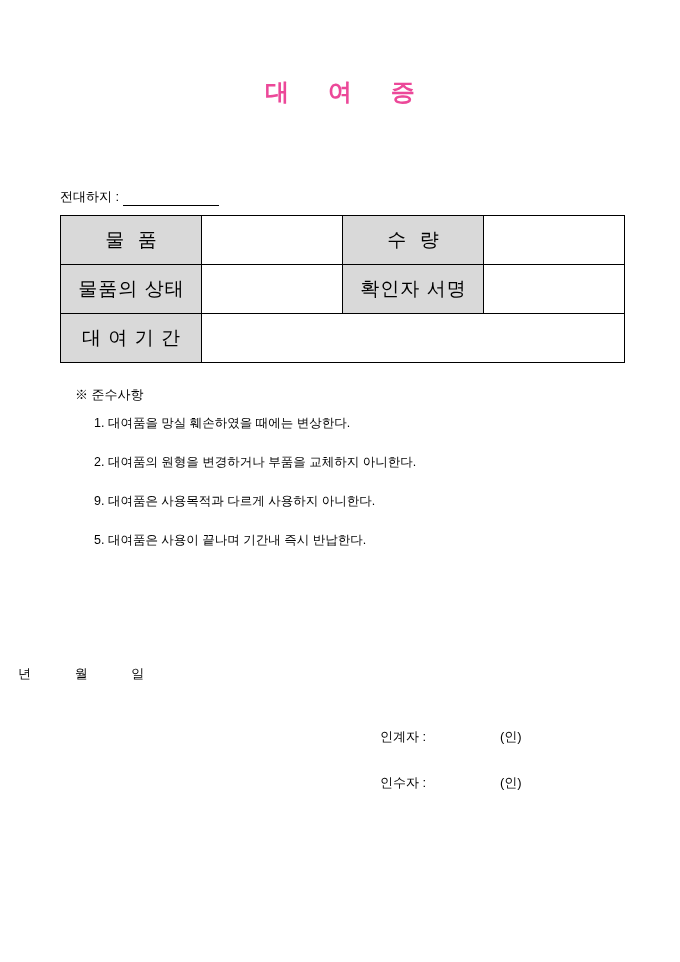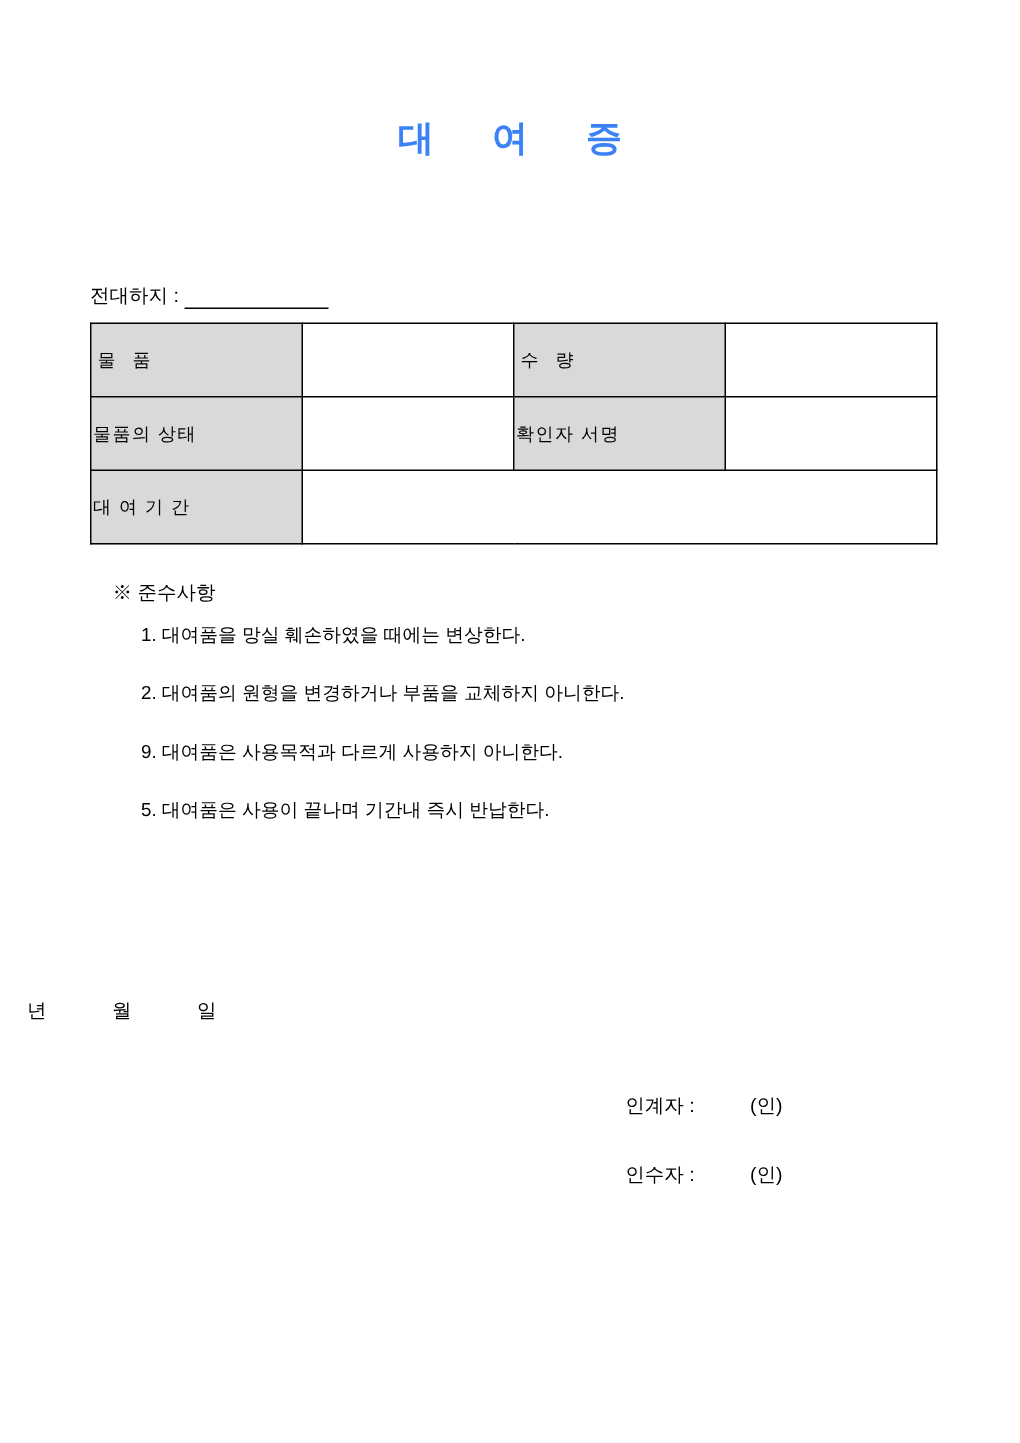--- a/index.html
+++ b/index.html
@@ -27,21 +27,21 @@
   .doc-title {
     position: absolute;
     top: 76px;
     left: 0;
     width: 680px;
     text-align: center;
     font-size: 24px;
     font-weight: bold;
     letter-spacing: 16px;
     text-indent: 16px;
-    color: #3b82f6;
+    color: #ec4899;
   }
 
   
   .rental-no-row {
     position: absolute;
     top: 188px;
     left: 60px;
     font-size: 13px;
     display: flex;
     align-items: flex-end;
@@ -63,21 +63,22 @@
     position: absolute;
     top: 215px;
     left: 60px;
     width: 560px;
     border-collapse: collapse;
     table-layout: fixed;
   }
   .form-table td {
     border: 1px solid #000000;
     height: 48px;
-    font-size: 12px;
+    font-size: 19px;
+    text-align: center;
     vertical-align: middle;
     padding: 0;
   }
   .cell-head {
     background: #d9d9d9;
     letter-spacing: 4px;
     text-indent: 4px;
     font-size: 13px;
   }
   .cell-head.tight {
@@ -131,21 +132,20 @@
   .sign-block {
     position: absolute;
     top: 728px;
     left: 380px;
     width: 200px;
     font-size: 13px;
   }
   .sign-row {
     display: flex;
     margin-bottom: 28px;
-    text-align: center;
   }
   .sign-label {
     width: 120px;
     white-space: nowrap;
   }
   .sign-seal {
     white-space: nowrap;
   }
 </style>
 </head>

